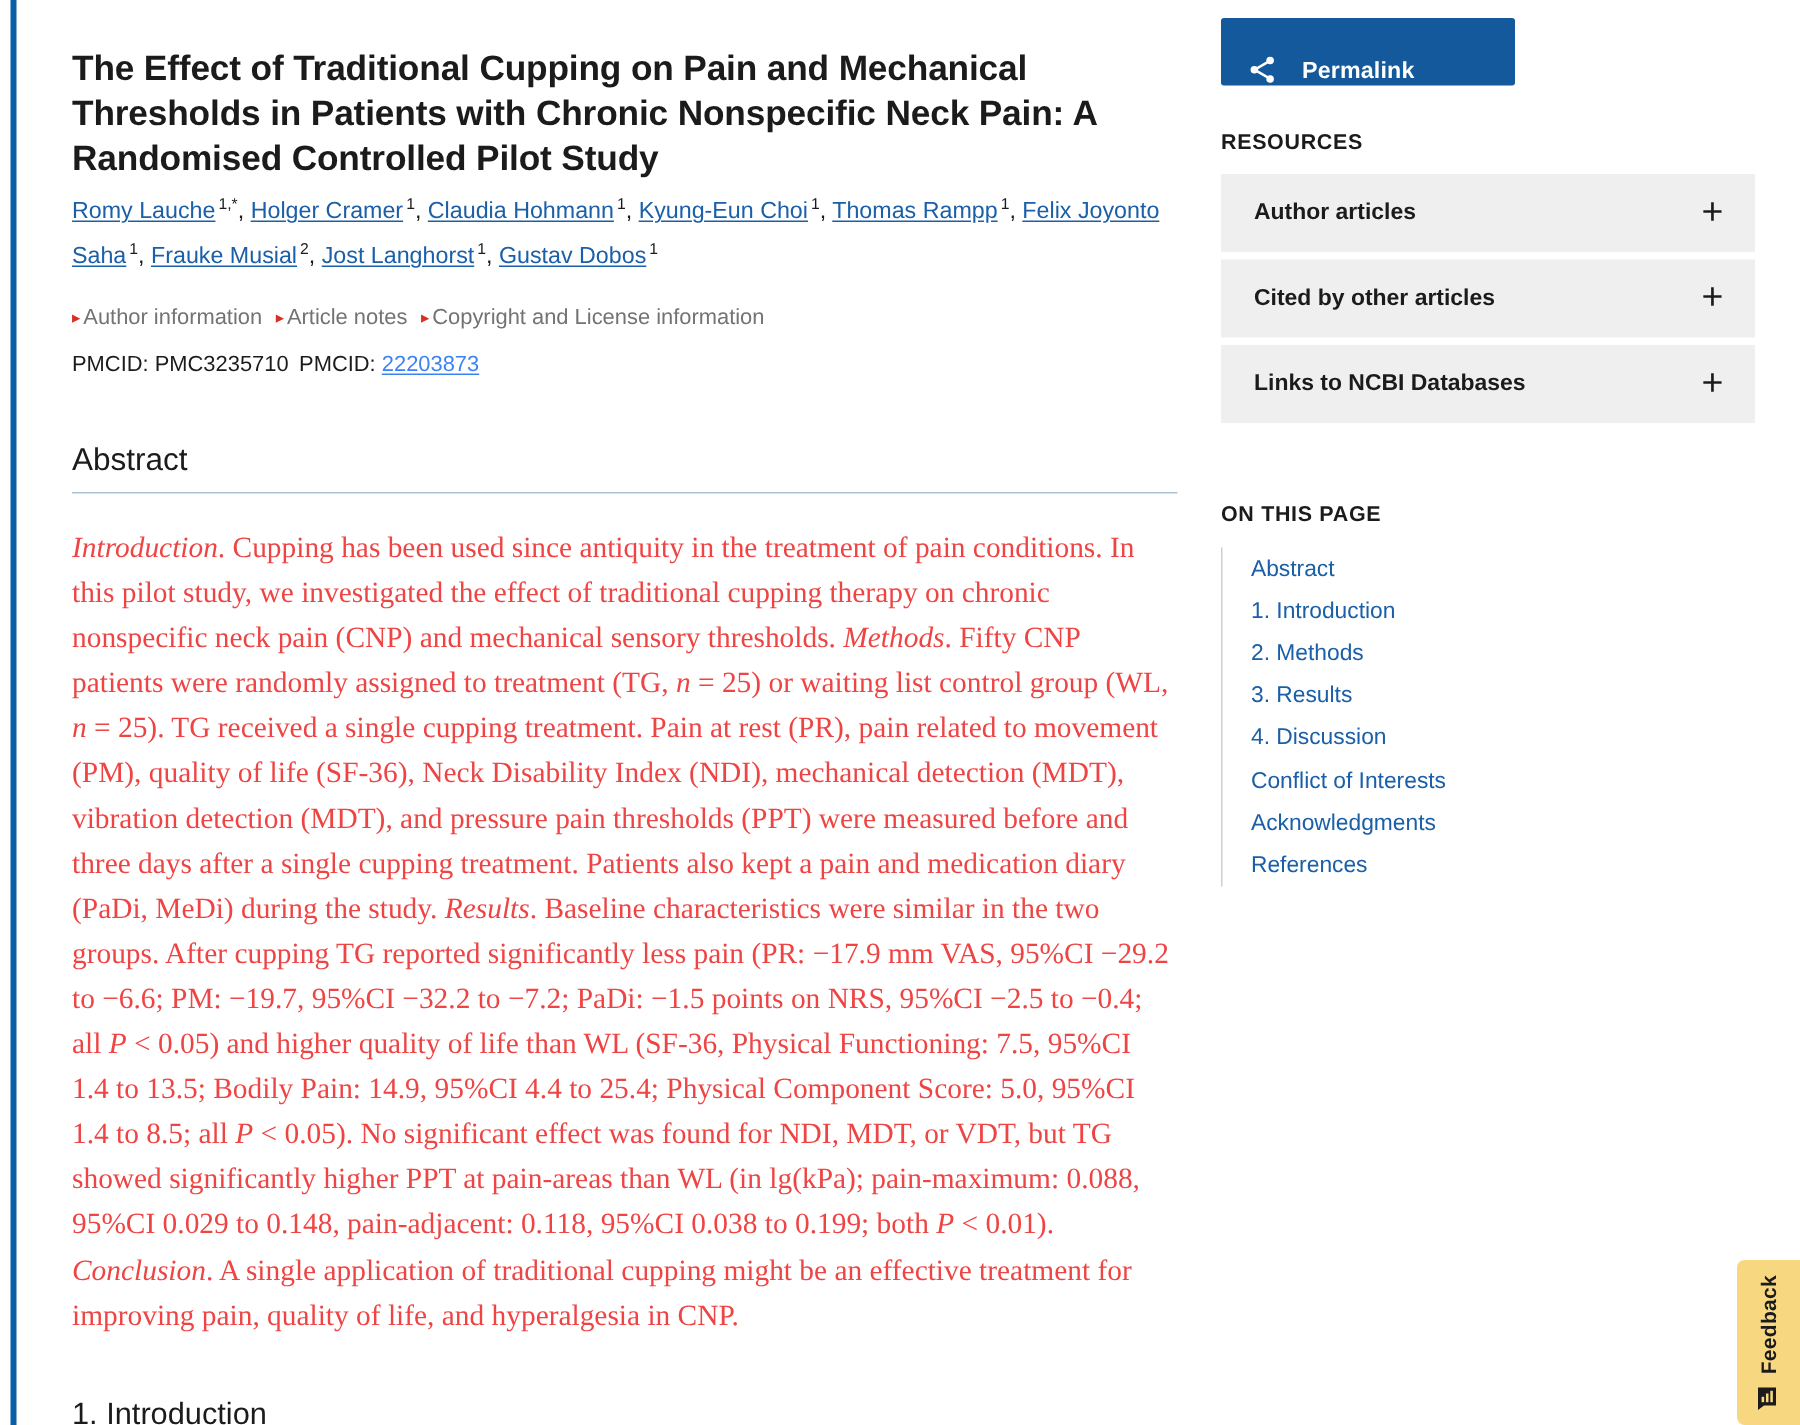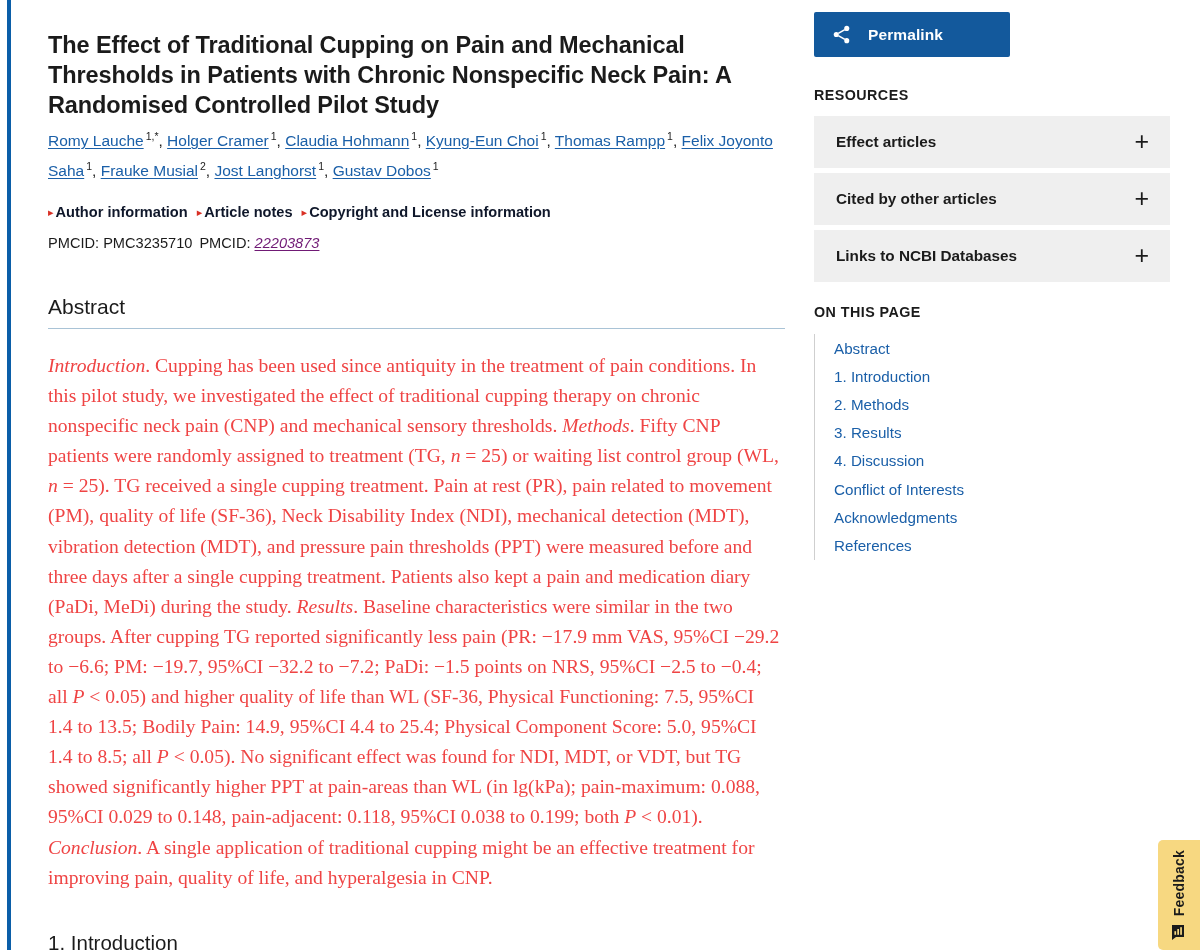--- a/index.html
+++ b/index.html
@@ -78,36 +78,34 @@
     margin-right: 9px;
   }
   .note-links .tri {
     color: #d93025;
     font-size: 11px;
     margin-right: 2px;
     display: inline-block;
     transform: translateY(-1px);
   }
   .note-links a {
-    color: #0f172a;
+    color: #737373;
     text-decoration: none;
-    font-weight: bold;
   }
 
   .ids {
     margin-top: 10px;
     font-size: 14.6px;
     line-height: 20px;
     color: #1b1b1b;
   }
   .ids .pmid-link {
-    color: #701a75;
+    color: #3b82f6;
     text-decoration: underline;
     text-underline-offset: 2px;
-    font-style: italic;
   }
   .ids .gap { display: inline-block; width: 7px; }
 
   .sec-head {
     margin-top: 42px;
     font-size: 21px;
     font-weight: 400;
     color: #1b1b1b;
     padding-bottom: 9px;
     border-bottom: 1px solid #a9c3d6;
@@ -140,21 +138,21 @@
   }
 
   .permalink-btn {
     margin-top: 12px;
     width: 196px;
     height: 45px;
     background: #13599c;
     border: none;
     border-radius: 2px;
     display: flex;
-    align-items: center;
+    align-items: flex-end;
     cursor: pointer;
     padding: 0;
   }
   .permalink-btn .share-wrap {
     width: 54px;
     display: flex;
     align-items: center;
     justify-content: center;
   }
   .permalink-btn .label {
@@ -191,21 +189,21 @@
   }
   .acc-row .plus {
     font-size: 25px;
     font-weight: 400;
     line-height: 1;
     color: #1b1b1b;
     transform: translateY(-1px);
   }
 
   .otp-head {
-    margin-top: 22px;
+    margin-top: 53px;
     font-size: 14.3px;
     font-weight: 700;
     letter-spacing: 0.45px;
     color: #1b1b1b;
   }
   .otp-list {
     margin-top: 14px;
     border-left: 1px solid #cfcfcf;
     padding-left: 19px;
   }
@@ -284,21 +282,21 @@
           <line x1="8.3" y1="13.3" x2="15.8" y2="17.6" stroke="#ffffff" stroke-width="1.9"></line>
         </svg>
       </span>
       <span class="label">Permalink</span>
     </button>
 
     <div class="aside-head">RESOURCES</div>
 
     <div class="accordion">
         <div class="acc-row">
-          <span class="acc-label">Effect articles</span>
+          <span class="acc-label">Author articles</span>
           <span class="plus">+</span>
         </div>
         <div class="acc-row">
           <span class="acc-label">Cited by other articles</span>
           <span class="plus">+</span>
         </div>
         <div class="acc-row">
           <span class="acc-label">Links to NCBI Databases</span>
           <span class="plus">+</span>
         </div>

